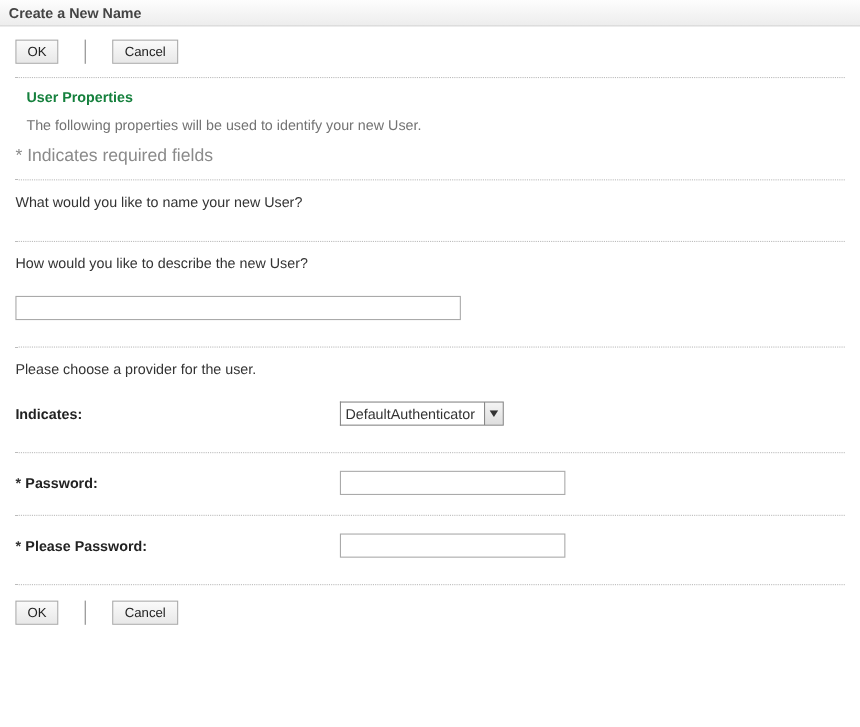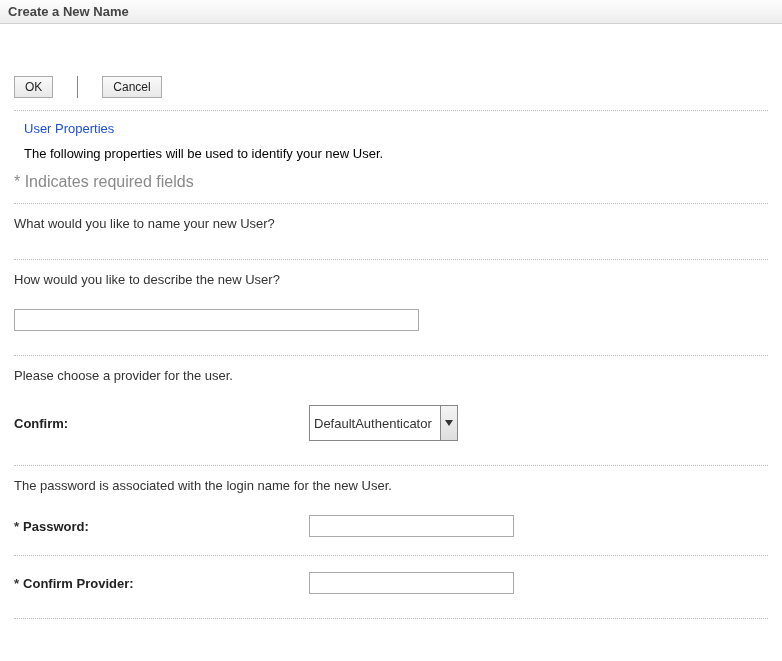--- a/index.html
+++ b/index.html
@@ -19,47 +19,46 @@
       border-bottom: 1px solid #d0d0d0;
       padding: 4px 8px;
       font-weight: bold;
       color: #444;
     }
     .button-bar {
       padding: 12px 14px 8px 14px;
       display: flex;
       gap: 22px;
       align-items: center;
-      margin-top: 40px;
     }
     .divider-vert {
       border-left: 1px solid #888;
       height: 22px;
       margin: 0 2px;
     }
     button {
       font-family: Arial, Helvetica, sans-serif;
       font-size: 12px;
       padding: 3px 10px;
       background: linear-gradient(to bottom, #fafafa, #e8e8e8);
       border: 1px solid #aaa;
       color: #222;
       cursor: pointer;
     }
     .content {
       padding: 0 14px 14px 14px;
     }
     .section-title {
-      font-weight: normal;
-      color: #1d4ed8;
+      font-weight: bold;
+      color: #15803d;
       padding: 8px 0 6px 10px;
     }
     .section-desc {
       padding: 4px 0 6px 10px;
-      color: #000000;
+      color: #737373;
     }
     .required-note {
       padding: 6px 0 8px 0;
       color: #8a8a8a;
       font-size: 16px;
     }
     .dotted-sep {
       border: none;
       border-top: 1px dotted #bbb;
       margin: 4px 0 2px 0;
@@ -99,21 +98,21 @@
     }
     .input-desc {
       width: 405px;
     }
     .input-pw {
       width: 205px;
     }
     .select-wrap {
       display: inline-flex;
       align-items: stretch;
-      height: 36px;
+      height: 22px;
     }
     .select-display {
       border: 1px solid #888;
       border-right: none;
       background: #fff;
       padding: 2px 8px 2px 4px;
       font-size: 13px;
       display: flex;
       align-items: center;
       min-width: 130px;
@@ -159,45 +158,44 @@
     <div class="prompt">How would you like to describe the new User?</div>
     <div class="field-row">
       <input type="text" class="input-desc" value="" style="">
     </div>
   </div>
 
   <hr class="dotted-sep">
   <div class="group">
     <div class="prompt">Please choose a provider for the user.</div>
     <div class="field-row">
-      <div class="field-label">Confirm:</div>
+      <div class="field-label">Indicates:</div>
       <div class="select-wrap">
         <div class="select-display">DefaultAuthenticator</div>
         <div class="select-btn">
           <svg viewBox="0 0 8 6">
               <polygon points="0,0 8,0 4,6" fill="#333"></polygon>
             </svg>
         </div>
       </div>
     </div>
   </div>
 
   <hr class="dotted-sep">
   <div class="group">
-    <div class="prompt">The password is associated with the login name for the new User.</div>
     <div class="field-row">
       <div class="field-label">
         <span class="req-ast">*</span><span>Password:</span>
       </div>
       <input type="password" class="input-pw" value="" style="">
     </div>
     <hr class="dotted-sep">
     <div class="field-row" style="padding-top:14px;">
       <div class="field-label">
-        <span class="req-ast">*</span><span>Confirm Provider:</span>
+        <span class="req-ast">*</span><span>Please Password:</span>
       </div>
       <input type="password" class="input-pw" value="" style="">
     </div>
   </div>
 
   <hr class="dotted-sep">
   <div class="button-bar" style="padding-left:0;">
     <button>OK</button>
     <div class="divider-vert"></div>
     <button>Cancel</button>

